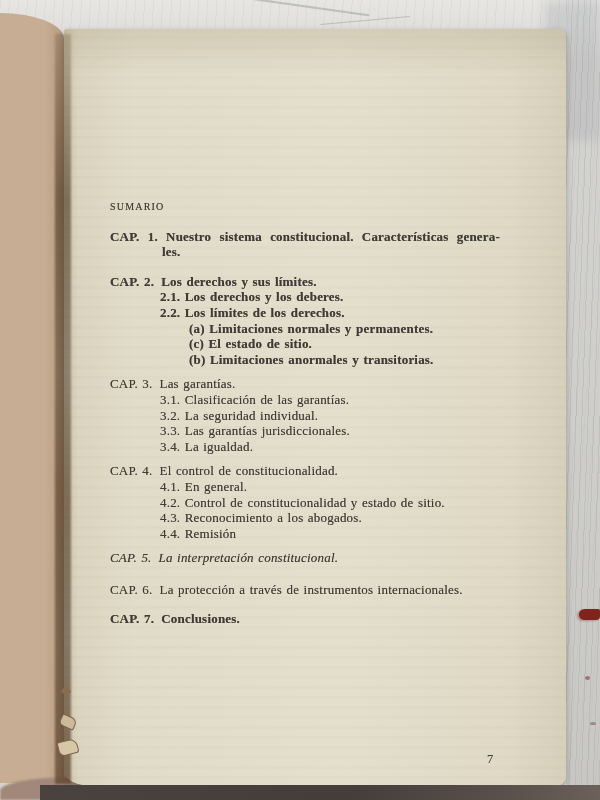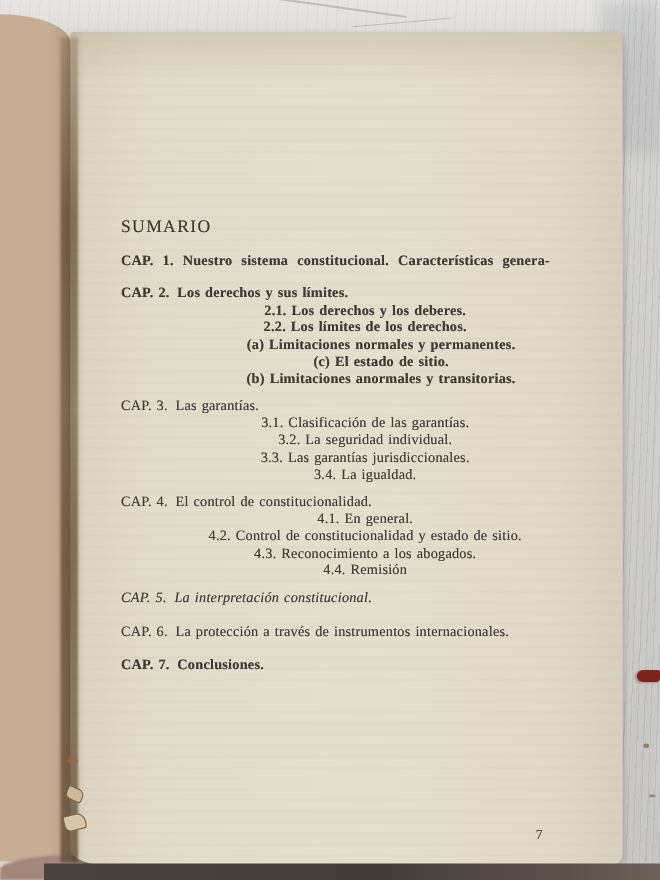--- a/index.html
+++ b/index.html
@@ -57,28 +57,28 @@
     box-shadow:0 3px 6px rgba(60,50,40,.35);
   }
 
   
   .text-block{
     position:absolute;left:110px;top:199px;width:394px;
     font-size:13px;line-height:15.6px;color:var(--ink,#3e3a35);
     letter-spacing:.2px;word-spacing:1px;
     text-shadow:0 0 .5px rgba(62,58,53,.55);
   }
-  .sumario{font-size:16px;letter-spacing:1.2px;margin-bottom:14px;}
+  .sumario{font-size:10px;letter-spacing:1.2px;margin-bottom:14px;}
   .cap{margin-top:13px;}
   .cap.m14{margin-top:14px;font-weight:bold;} .cap.m7{margin-top:9px;} .cap.m9{margin-top:9px;font-style:italic;}
   .cap.m16{margin-top:16px;}
   .cap-label{margin-right:7px;}
   .j-line{display:inline-block;width:390px;text-align-last:justify;}
   .cont{display:block;margin-left:52px;}
-  .sub{margin-left:50px;text-align:center;}
+  .sub{margin-left:50px;}
   .sub.l2{margin-left:79px;}
 
   .page-number{
     position:absolute;left:487px;top:752px;font-size:12.5px;color:#4b463f;
     letter-spacing:.5px;text-shadow:0 0 .5px rgba(70,65,58,.5);
   }
 
   
   .bottom-shadow{
     position:absolute;left:40px;top:785px;width:560px;height:15px;
@@ -120,20 +120,21 @@
 <div class="torn torn1"></div>
 <div class="torn torn2"></div>
 <div class="torn torn3"></div>
 <div class="bottom-shadow"></div>
 
 <div class="text-block">
   <div class="sumario">SUMARIO</div>
 
   <div class="cap m14">
     <span class="j-line">CAP. 1. Nuestro sistema constitucional. Características genera-</span>
+    <span class="cont">les.</span>
   </div>
 
   <div class="cap m14">
     <div><span class="cap-label">CAP. 2.</span><span>Los derechos y sus límites.</span></div>
     <div class="sub">2.1. Los derechos y los deberes.</div>
     <div class="sub">2.2. Los límites de los derechos.</div>
     <div class="sub l2">(a) Limitaciones normales y permanentes.</div>
     <div class="sub l2">(c) El estado de sitio.</div>
     <div class="sub l2">(b) Limitaciones anormales y transitorias.</div>
   </div>

